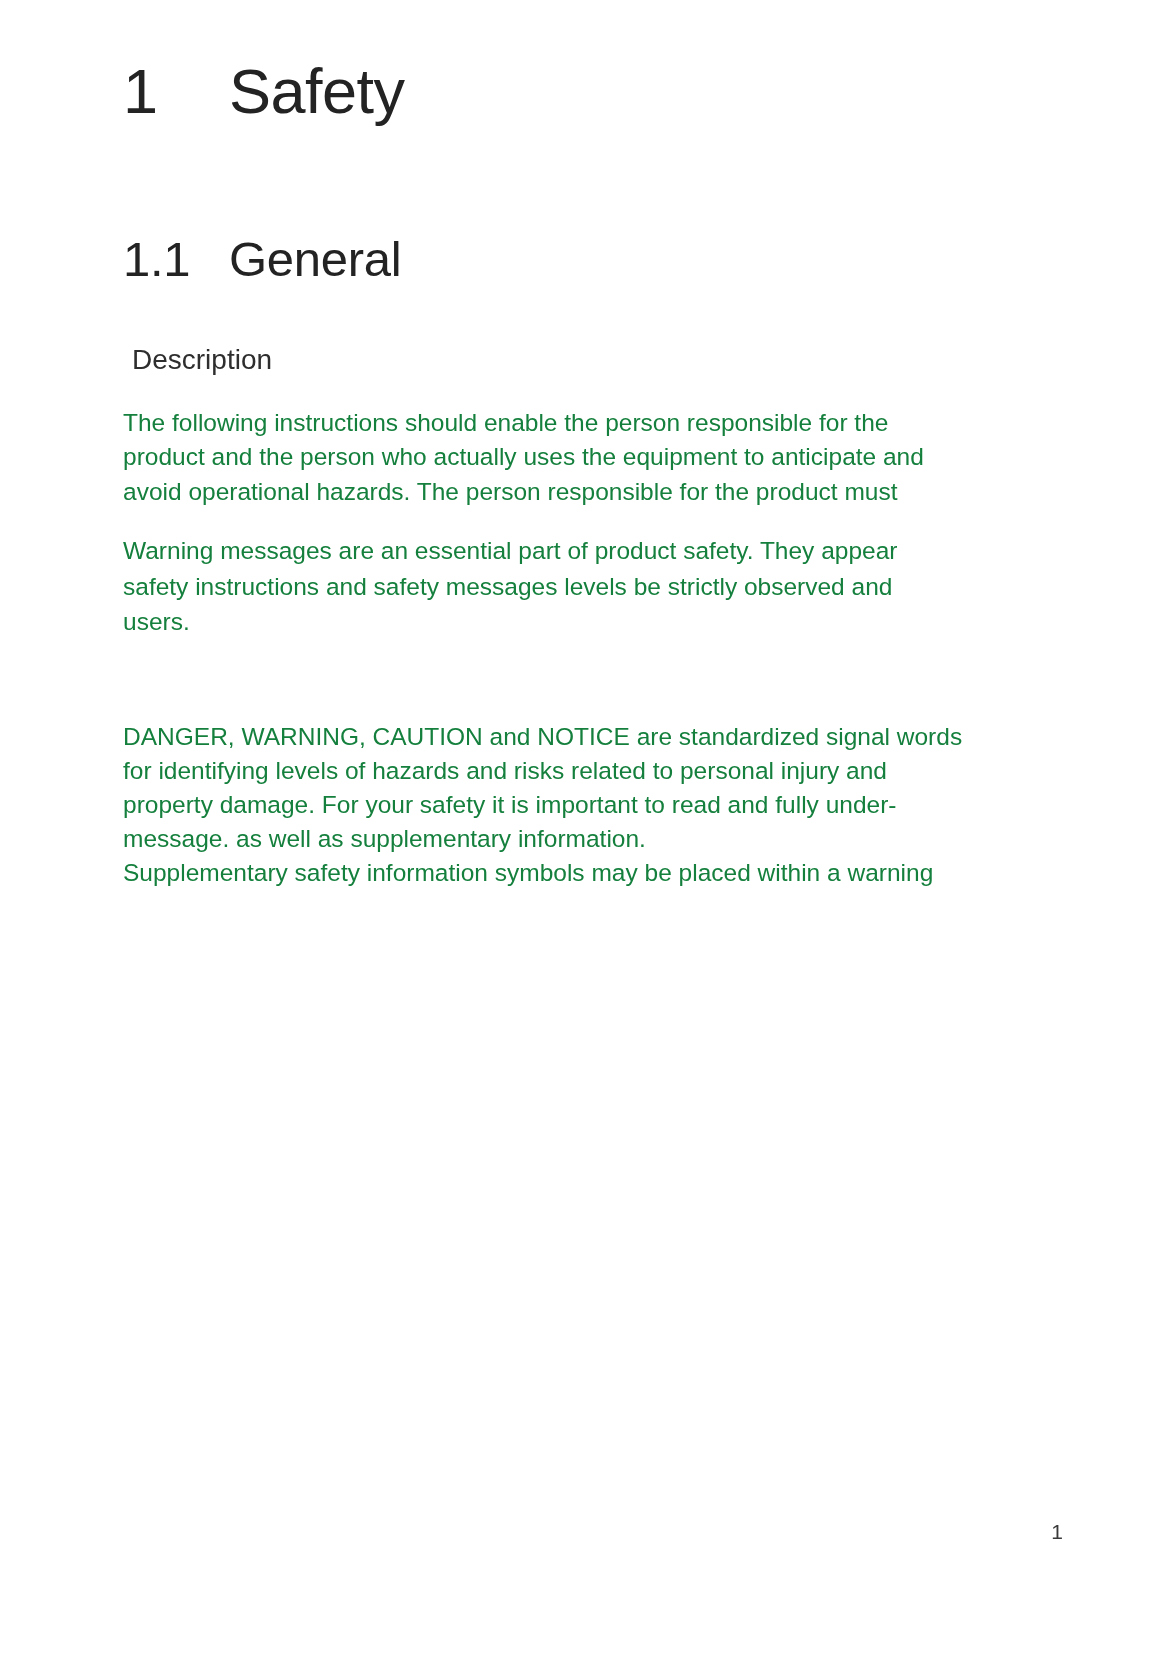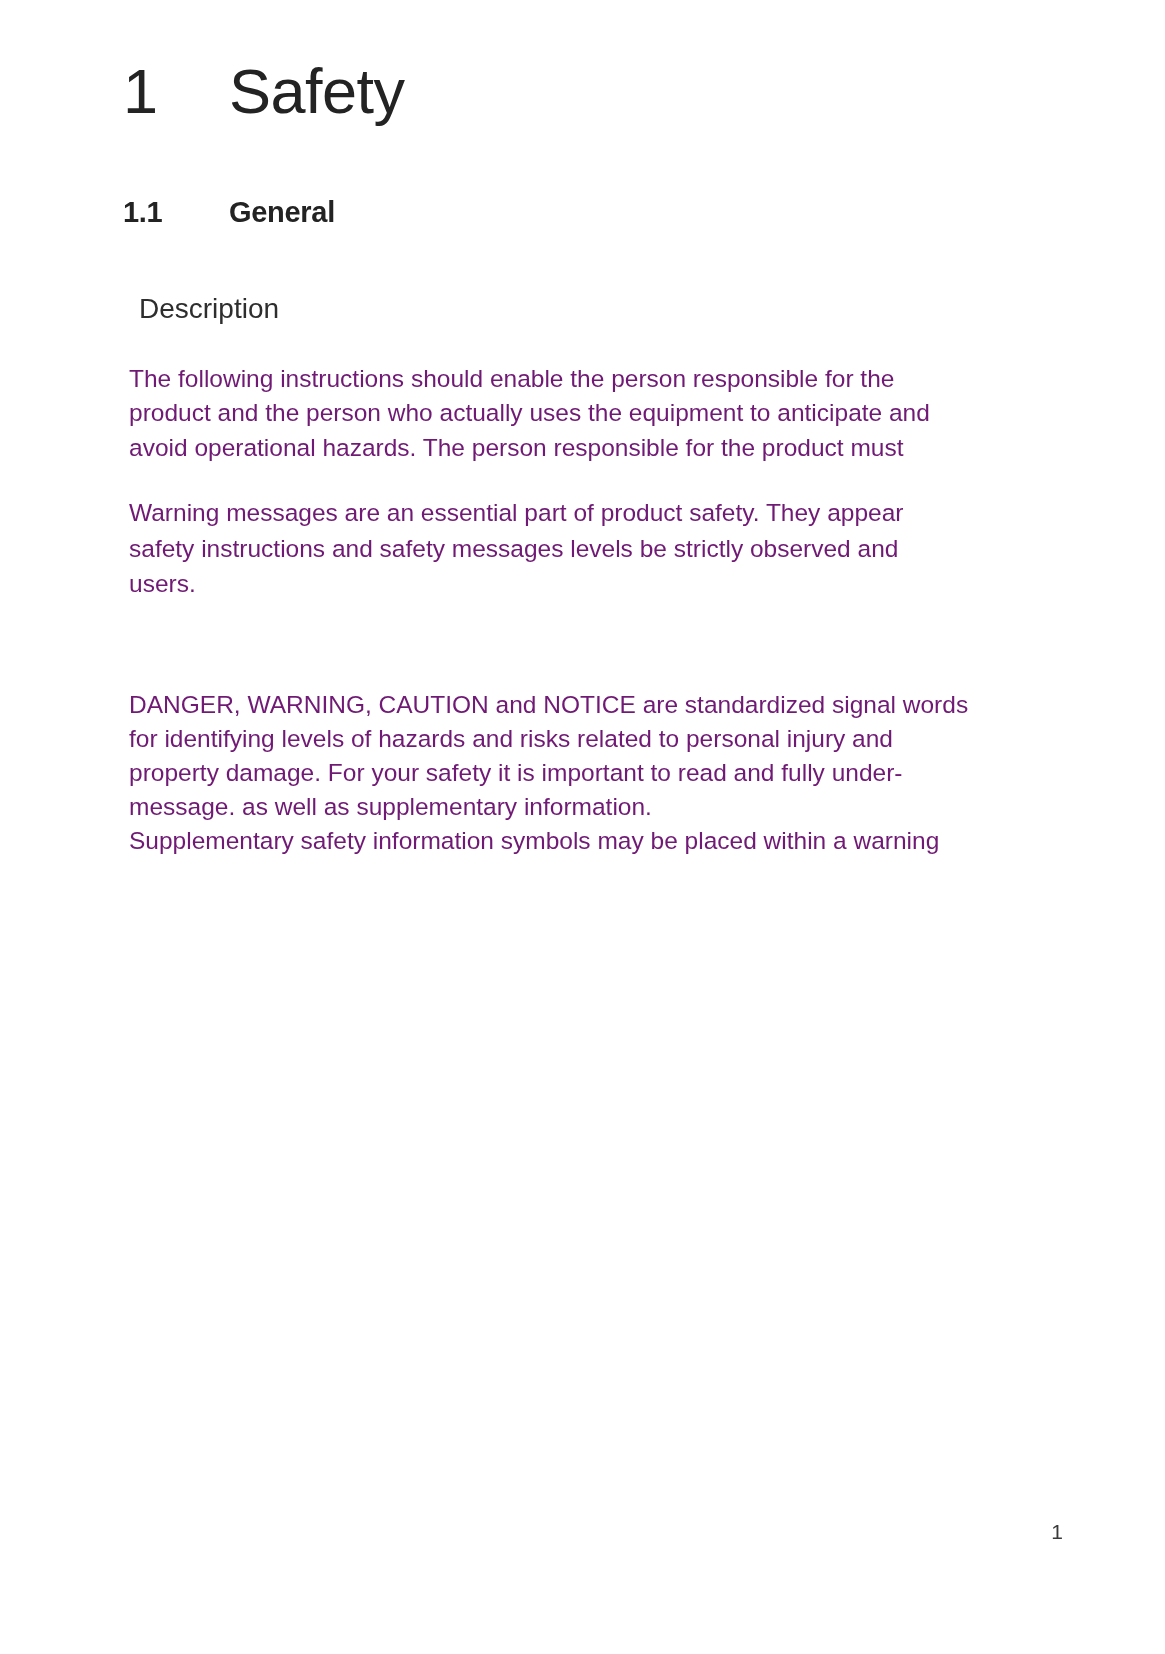--- a/index.html
+++ b/index.html
@@ -53,57 +53,58 @@
   .chapter-title {
     display: inline-block;
   }
 
   
   .section-heading {
     display: flex;
     align-items: baseline;
     margin: 0;
     padding-top: 72px;
-    font-weight: 700;
-    font-size: 29px;
+    font-weight: 400;
+    font-size: 49px;
     line-height: 1.1;
     letter-spacing: -0.3px;
     color: #232323;
   }
   .section-number {
     display: inline-block;
     width: 106px;
     flex: 0 0 106px;
   }
   .section-title {
     display: inline-block;
+    margin-top: 36px;
   }
 
   
   .sub-heading {
-    margin: 16px;
+    margin: 9px;
     font-weight: 300;
     font-size: 28px;
     line-height: 1.25;
     letter-spacing: 0px;
     color: #2e2e2e;
   }
   .sub-heading.first {
     padding-top: 46px;
   }
   .sub-heading.second {
     padding-top: 44px;
   }
 
   
   .body-text {
-    margin: 6px;
+    margin: 0;
     font-weight: 300;
     font-size: 24.5px;
-    color: #701a75;
+    color: #15803d;
     letter-spacing: 0.0px;
   }
 
   .body-text.tight {
     padding-top: 20px;
     line-height: 34.5px;
     width: 896px;
   }
 
   .body-text.loose {

